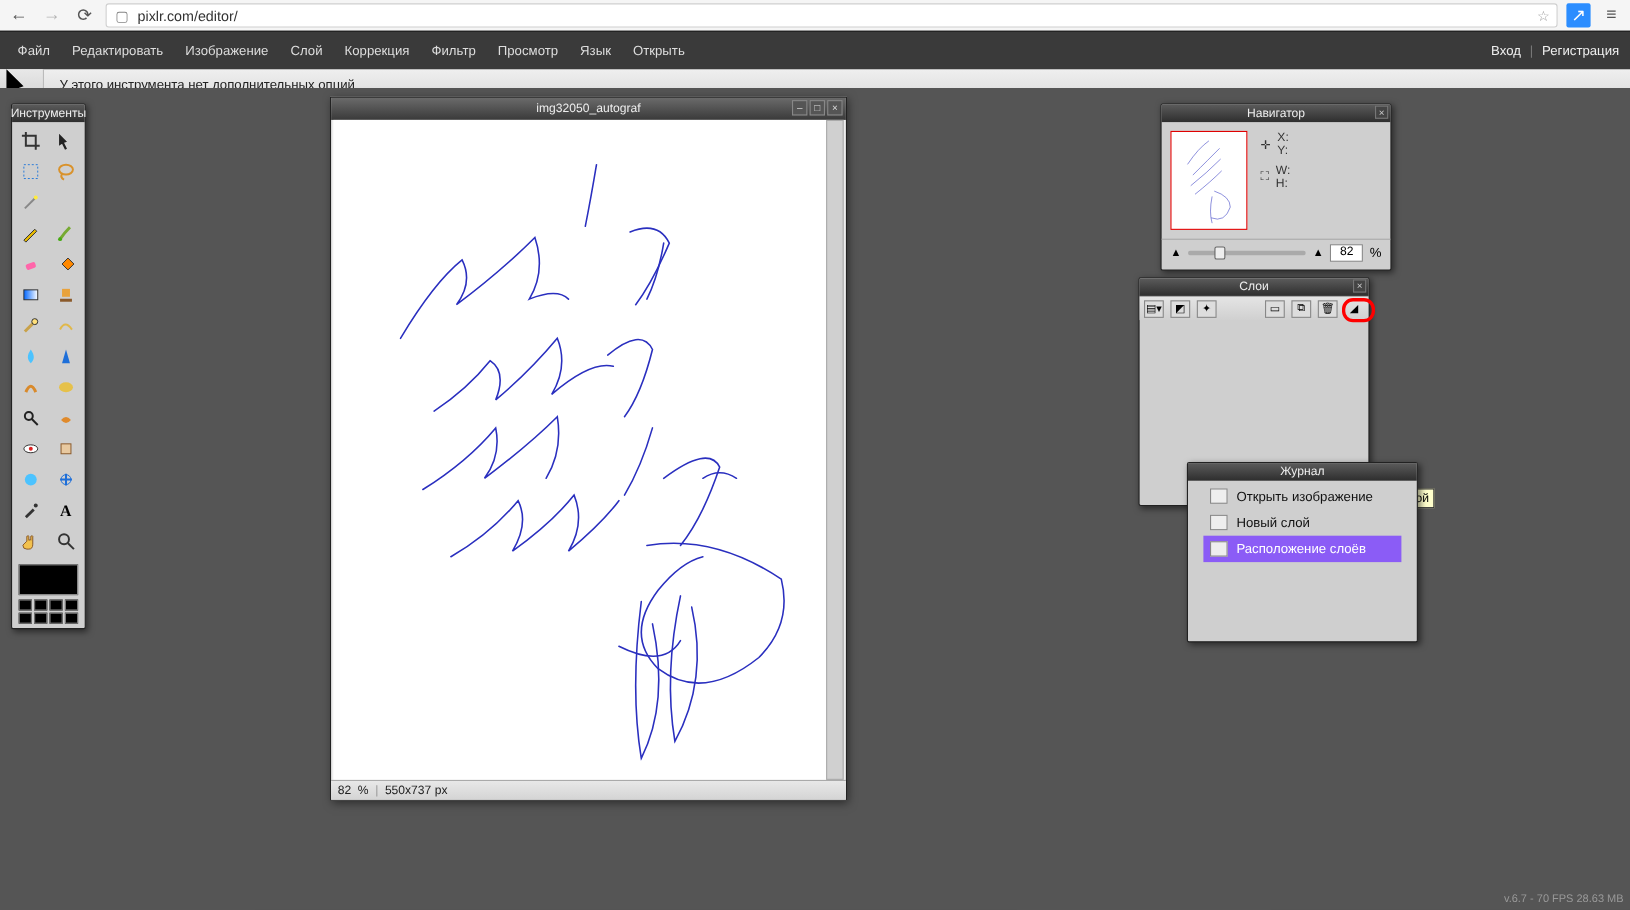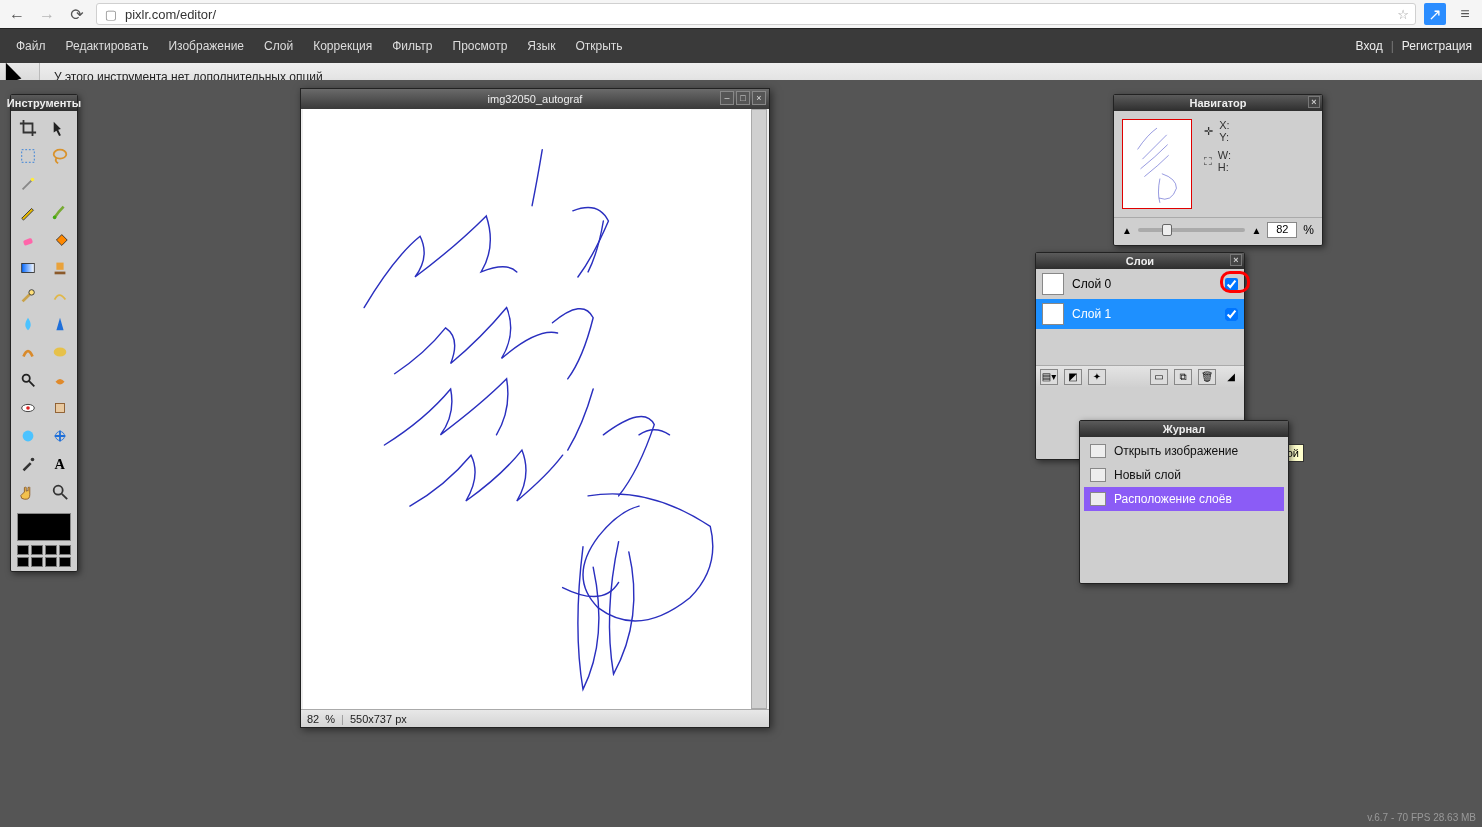--- a/index.html
+++ b/index.html
@@ -21,21 +21,21 @@
   
   .optionbar{height:28px;background:linear-gradient(#efefef,#dcdcdc);display:flex;align-items:center;border-bottom:1px solid #999;}
   .optionbar .tool-ind{width:40px;height:28px;background:linear-gradient(#e8e8e8,#d3d3d3);border-right:1px solid #bbb;display:flex;align-items:center;justify-content:center;font-size:14px;}
   .optionbar .opt-text{padding-left:14px;font-size:12px;color:#222;}
 
   
   .workspace{position:absolute; top:80px; left:0; right:0; bottom:0; background:#555;}
 
   
   .panel{position:absolute; background:#cfcfcf; border:1px solid #222; box-shadow:2px 2px 6px rgba(0,0,0,.5); border-radius:2px; }
-  .panel-title{height:16px;background:linear-gradient(#5b5b5b,#2e2e2e);color:#eee;font-size:11px;display:flex;align-items:center;justify-content:center;position:relative;font-weight:bold;}
+  .panel-title{height:16px;background:linear-gradient(#5b5b5b,#2e2e2e);color:#eee;font-size:11px;display:flex;align-items:center;justify-content:center;position:relative;font-weight:normal;}
   .panel-close{position:absolute;right:2px;top:1px;width:12px;height:12px;border:1px solid #777;background:#444;font-size:9px;line-height:10px;text-align:center;color:#ccc;cursor:pointer;}
   #tools{top:14px;left:10px;width:68px;}
   .tool-grid{display:grid;grid-template-columns:repeat(2,30px);grid-auto-rows:26px;gap:2px;padding:4px;justify-content:center;}
   .tool{display:flex;align-items:center;justify-content:center;border:1px solid transparent;border-radius:2px;}
   .tool svg{width:18px;height:18px;}
   .swatches{padding:4px;display:flex;flex-direction:column;align-items:center;gap:4px;}
   .big-swatch{width:54px;height:28px;background:#000;border:1px solid #888;}
   .small-swatches{display:grid;grid-template-columns:repeat(4,12px);grid-auto-rows:10px;gap:2px;}
   .small-swatches div{background:#000;border:1px solid #777;}
 
@@ -44,21 +44,21 @@
   #docwin .win-title{height:20px;background:linear-gradient(#6a6a6a,#3a3a3a);color:#eee;font-size:11px;display:flex;align-items:center;justify-content:center;position:relative;font-weight:normal;}
   #docwin .win-btns{position:absolute;right:3px;top:2px;display:flex;gap:2px;}
   #docwin .win-btns span{width:14px;height:14px;border:1px solid #888;background:#555;font-size:9px;color:#ddd;text-align:center;line-height:12px;}
   #docwin .canvas-area{position:absolute;top:20px;left:2px;right:18px;bottom:18px;background:#fff;overflow:hidden;}
   #docwin .vscroll{position:absolute;top:20px;right:2px;width:16px;bottom:18px;background:#d0d0d0;border:1px solid #aaa;}
   #docwin .status{position:absolute;bottom:0;left:0;right:0;height:18px;background:linear-gradient(#e8e8e8,#d4d4d4);border-top:1px solid #aaa;display:flex;align-items:center;padding:0 6px;font-size:11px;color:#222;}
   #docwin .status .sep2{padding:0 6px;color:#999;}
   .handwriting{position:absolute;inset:0;}
 
   
-  #navigator{top:14px;left:1113px;width:210px;height:152px;}
+  #navigator{top:14px;left:1055px;width:210px;height:152px;}
   .nav-body{display:flex;padding:8px;gap:12px}
   .nav-thumb{width:70px;height:90px;border:1px solid #e00000;background:#fff;position:relative;}
   .nav-thumb svg{width:100%;height:100%;}
   .nav-read{display:flex;flex-direction:column;gap:6px;font-size:11px;color:#333;}
   .nav-read .row{display:flex;align-items:center;gap:6px;}
   .zoom-row{display:flex;align-items:center;gap:6px;padding:4px 8px;border-top:1px solid #aaa;}
   .zoom-slider{flex:1;height:4px;background:#aaa;position:relative;border-radius:2px;}
   .zoom-slider .thumb{position:absolute;top:-4px;width:10px;height:12px;background:#eee;border:1px solid #666;border-radius:2px;}
   .zoom-input{width:30px;height:16px;border:1px solid #888;background:#fff;text-align:center;font-size:11px;}
 
@@ -72,21 +72,21 @@
   .layers-foot{height:22px;border-top:1px solid #aaa;background:linear-gradient(#e4e4e4,#d0d0d0);display:flex;align-items:center;padding:0 4px;gap:6px;}
   .layers-foot .spacer{flex:1;}
   .mini-btn{width:18px;height:16px;border:1px solid #888;background:#ddd;display:flex;align-items:center;justify-content:center;font-size:10px;}
 
   .red-annot{position:absolute;border:3px solid #ff0000;border-radius:10px;pointer-events:none;}
 
   .tooltip{position:absolute;background:#ffffcc;border:1px solid #333;padding:2px 4px;font-size:11px;white-space:nowrap;}
 
   
   #history{top:340px;left:1055px;width:210px;height:164px;margin-left:24px;}
-  .hist-list{padding:2px 4px;}
+  .hist-list{padding:2px 14px;}
   .hist-item{display:flex;align-items:center;gap:8px;height:24px;padding:0 6px;font-size:12px;color:#111;}
   .hist-item.sel{background:#8b5cf6;color:#fff;}
   .hist-icon{width:16px;height:14px;border:1px solid #888;background:#eee;}
 
   .footer-status{position:absolute;right:6px;bottom:4px;color:#999;font-size:10px;}
 
   .checker{background-image:
     linear-gradient(45deg,#ccc 25%,transparent 25%),
     linear-gradient(-45deg,#ccc 25%,transparent 25%),
     linear-gradient(45deg,transparent 75%,#ccc 75%),
@@ -389,32 +389,20 @@
       <div class="zoom-input">82</div>
       <span>%</span>
     </div>
   </div>
 
   <div id="layers" class="panel">
     <div class="panel-title">
       <span>Слои</span>
       <div class="panel-close">×</div>
     </div>
-    <div class="layers-list">
-      <div class="layer">
-        <div class="thumb"></div>
-        <span>Слой 0</span>
-        <input type="checkbox" class="chk" checked="" style="">
-      </div>
-      <div class="layer sel">
-        <div class="thumb checker"></div>
-        <span>Слой 1</span>
-        <input type="checkbox" class="chk" checked="" style="">
-      </div>
-    </div>
     <div class="layers-foot">
       <div class="mini-btn">▤▾</div>
       <div class="mini-btn">◩</div>
       <div class="mini-btn">✦</div>
       <div class="spacer"></div>
       <div class="mini-btn">▭</div>
       <div class="mini-btn">⧉</div>
       <div class="mini-btn">🗑</div>
       <div class="mini-btn" style="border:none;background:none">◢</div>
     </div>

